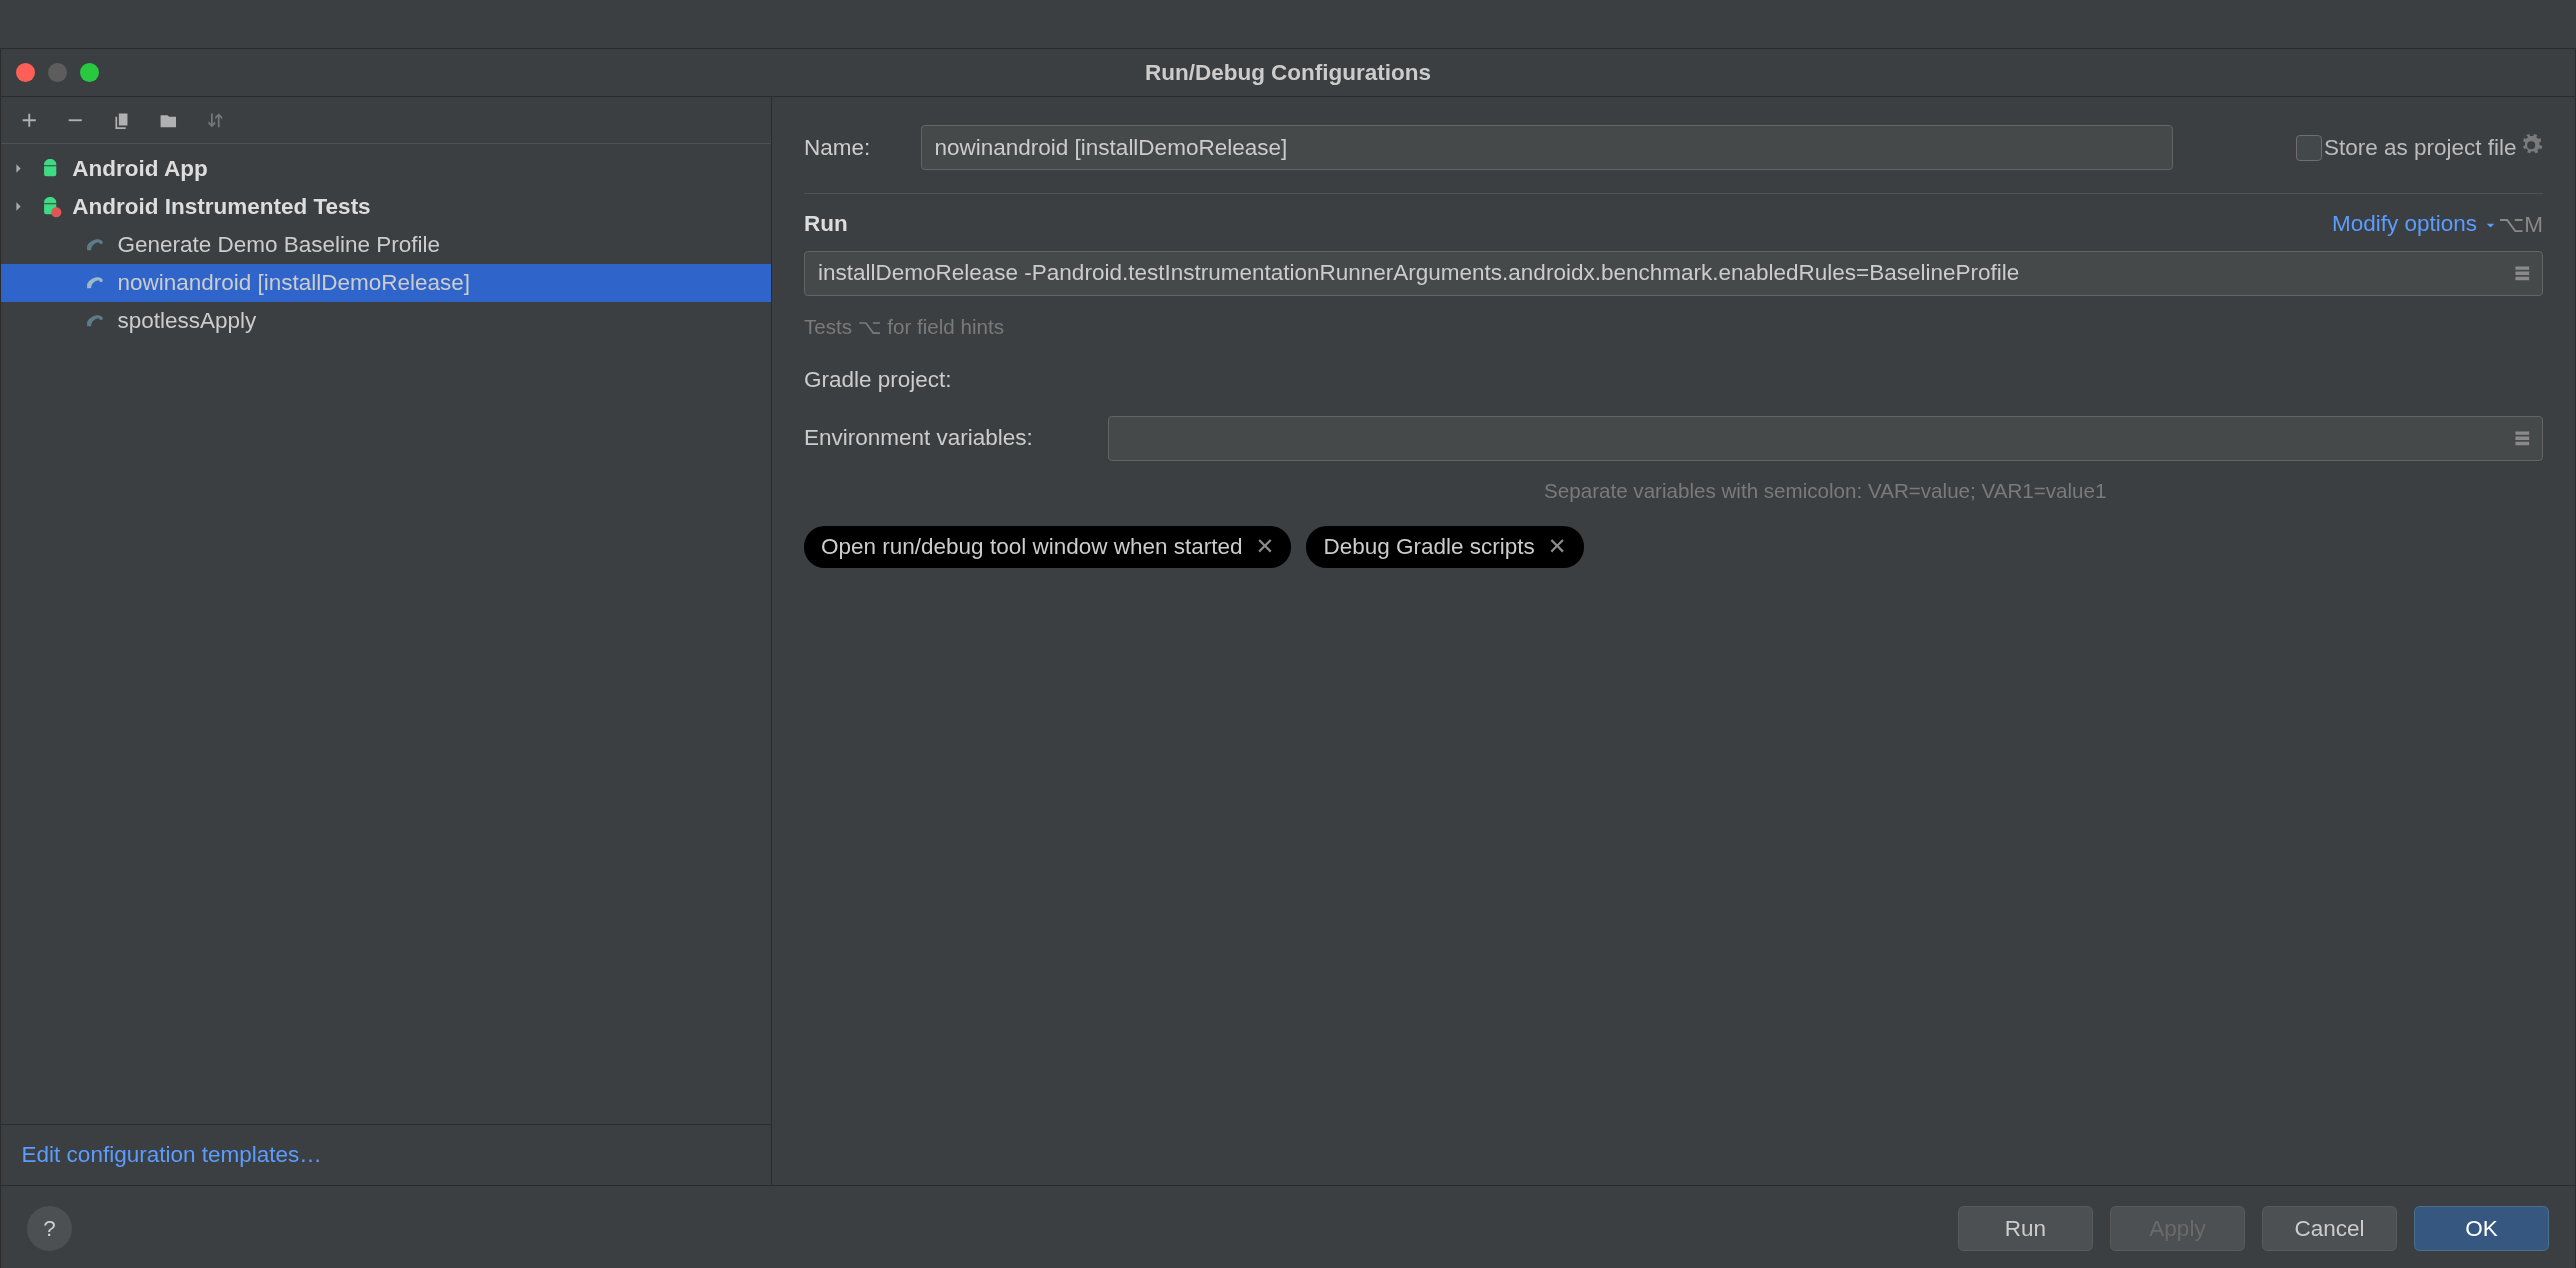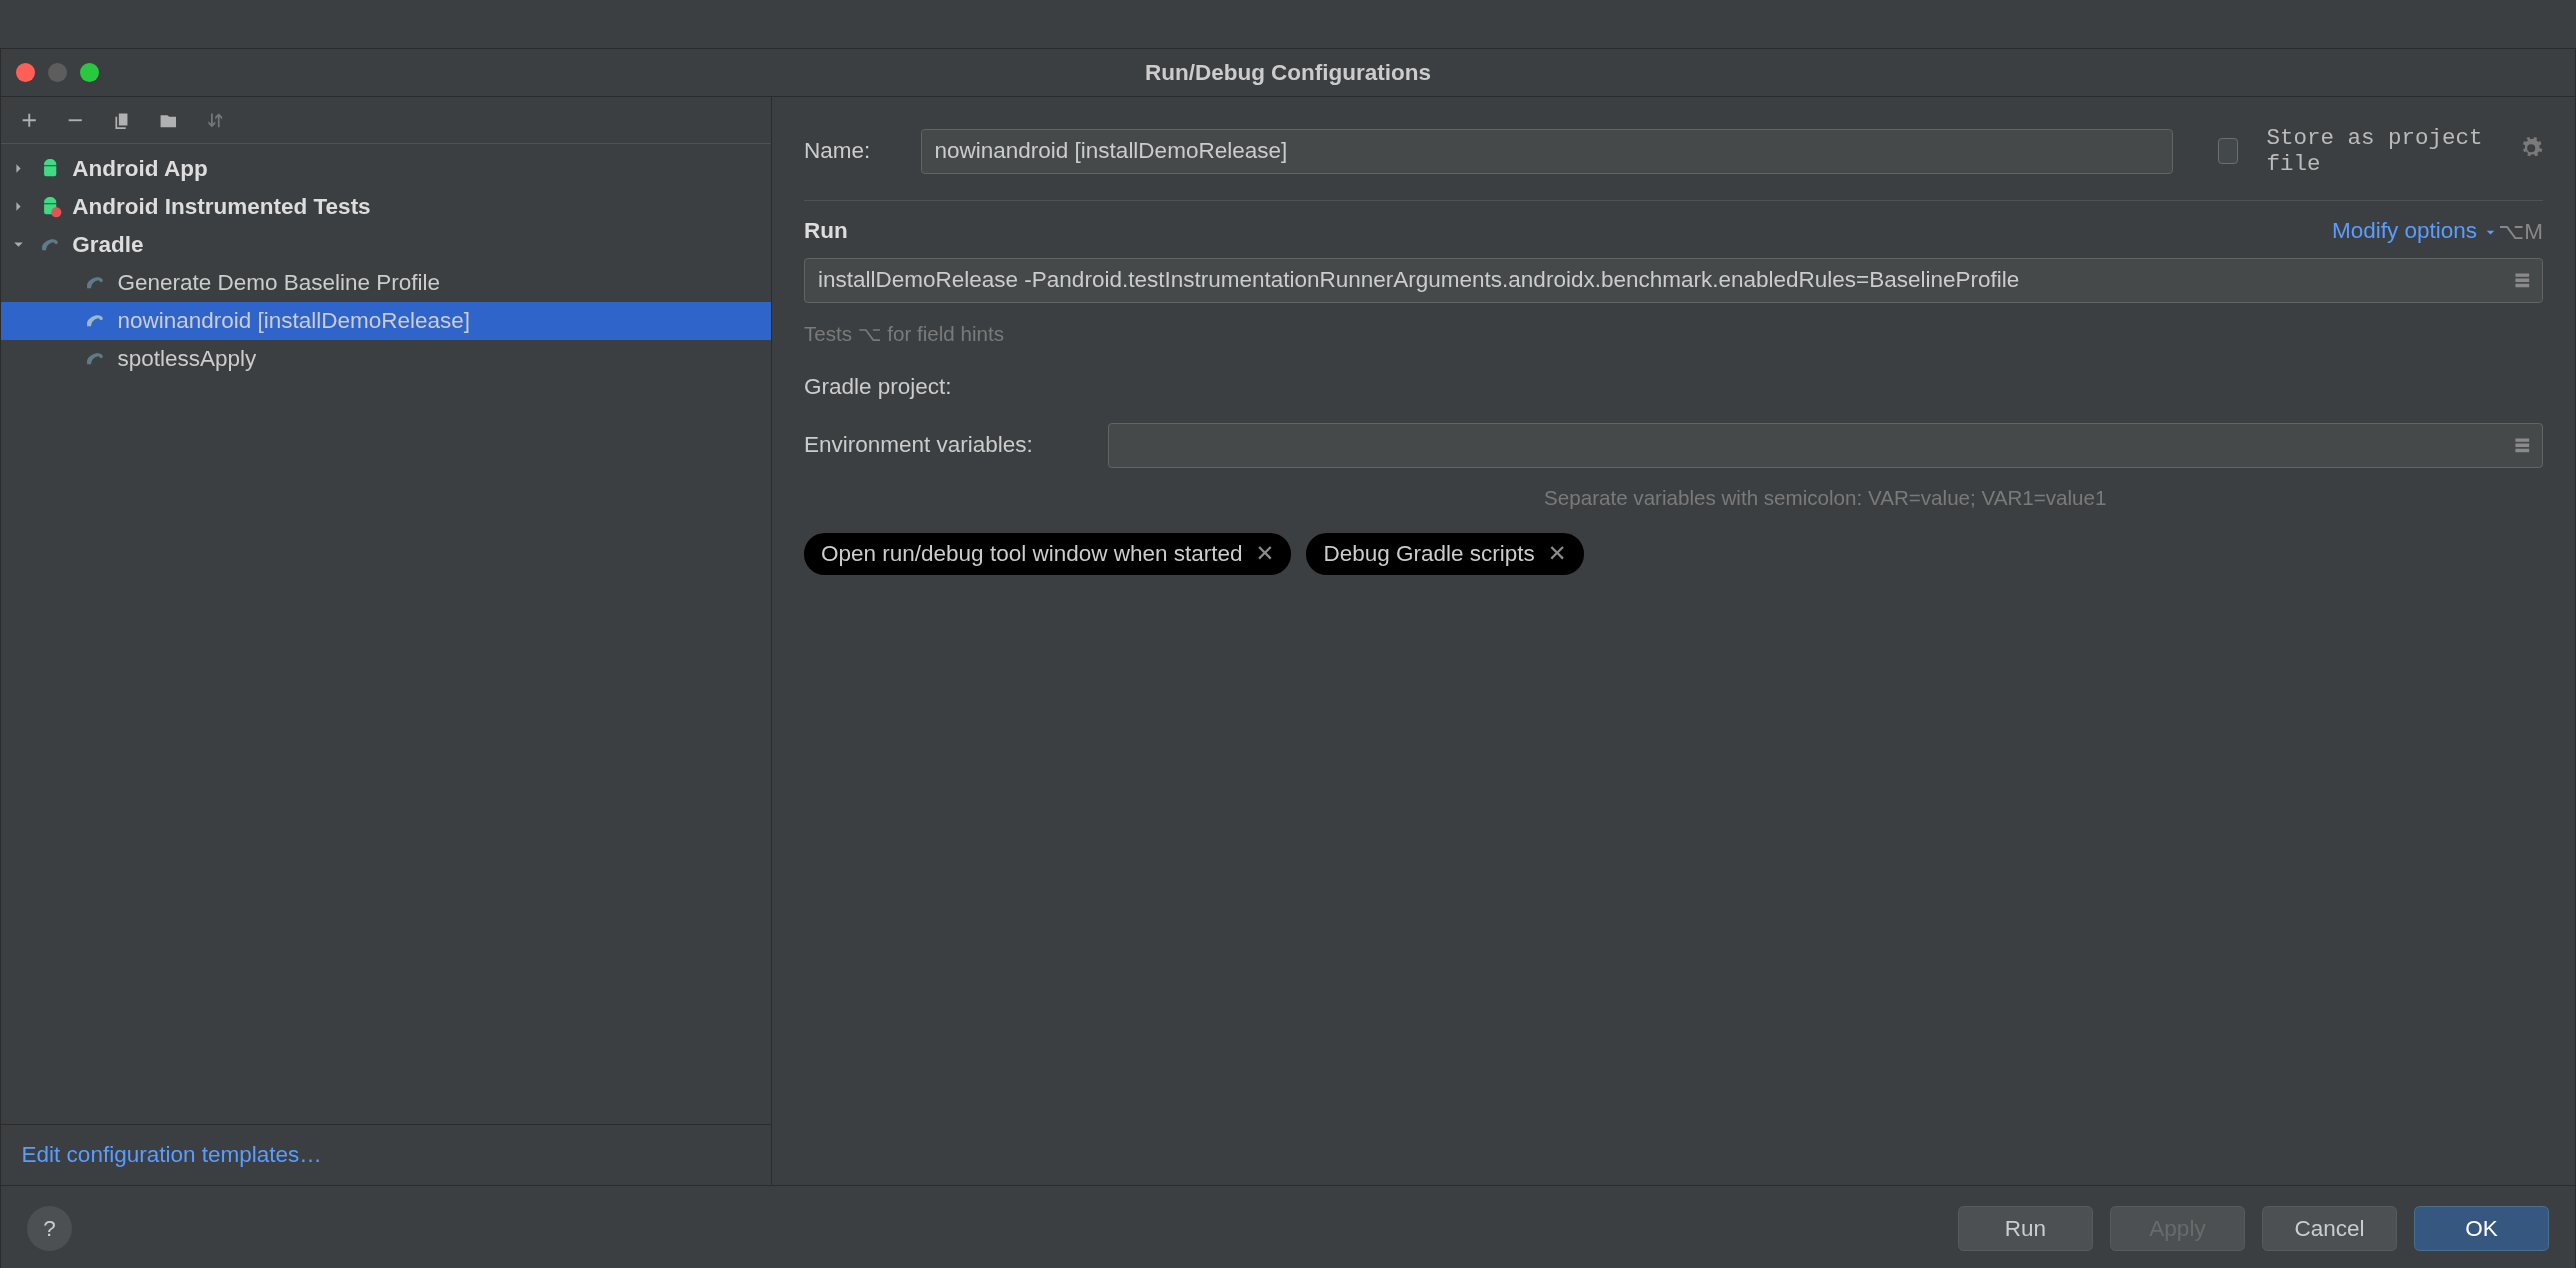--- a/index.html
+++ b/index.html
@@ -138,21 +138,21 @@
   font-family: "Menlo", "Consolas", monospace;
   font-size: 22.5px;
 }
 .checkbox {
   width: 26px;
   height: 26px;
   border: 1.9px solid #6e6e6e;
   border-radius: 3.8px;
   background: #43494a;
 }
-.store-group { display: flex; align-items: center; gap: 28px; font-family: Liberation Mono, monospace; }
+.store-group { display: flex; align-items: center; gap: 2px; }
 .divider { height: 0.9px; background: #515151; margin: 11.3px 0 17px 0; }
 .section-row {
   display: flex;
   justify-content: space-between;
   align-items: center;
   margin-bottom: 9.4px;
 }
 .section-title { font-weight: 700; color: #ddd; font-size: 22.5px; }
 .modify-group { display: flex; align-items: center; gap: 0; }
 .hint { color: #7a7a7a; font-size: 20.6px; margin-top: 7.5px; }
@@ -284,33 +284,20 @@
           </span>
           <span class="cfg-icon">
             <svg viewBox="0 0 24 24" width="24.4" height="24.4">
                 <path fill="#3ddc84" d="M6 8c0-3 3-5 6-5s6 2 6 5v1H6zM6 10h12v8a2 2 0 0 1-2 2H8a2 2 0 0 1-2-2z"></path>
                 <circle cx="18" cy="18" r="5" fill="#e05555"></circle>
               </svg>
           </span>
           <span class="item-label">Android Instrumented Tests</span>
         </div>
 
-        <div class="tree-item level-0 bold">
-          <span class="chev">
-            <svg viewBox="0 0 24 24" width="17" height="17">
-                <path fill="currentColor" d="M6 9l6 6 6-6z"></path>
-              </svg>
-          </span>
-          <span class="cfg-icon">
-            <svg viewBox="0 0 24 24" width="24.4" height="24.4">
-                <path fill="#5f7b8a" d="M4 14c3-6 10-8 14-6 2 1 2 3 0 4-1 0-2-1-2-2-4 0-8 3-8 8H4z"></path>
-              </svg>
-          </span>
-          <span class="item-label">Gradle</span>
-        </div>
 
         <div class="tree-item level-1">
           <span class="cfg-icon">
             <svg viewBox="0 0 24 24" width="24.4" height="24.4">
                 <path fill="#5f7b8a" d="M4 14c3-6 10-8 14-6 2 1 2 3 0 4-1 0-2-1-2-2-4 0-8 3-8 8H4z"></path>
               </svg>
           </span>
           <span class="item-label">Generate Demo Baseline Profile</span>
         </div>
 

